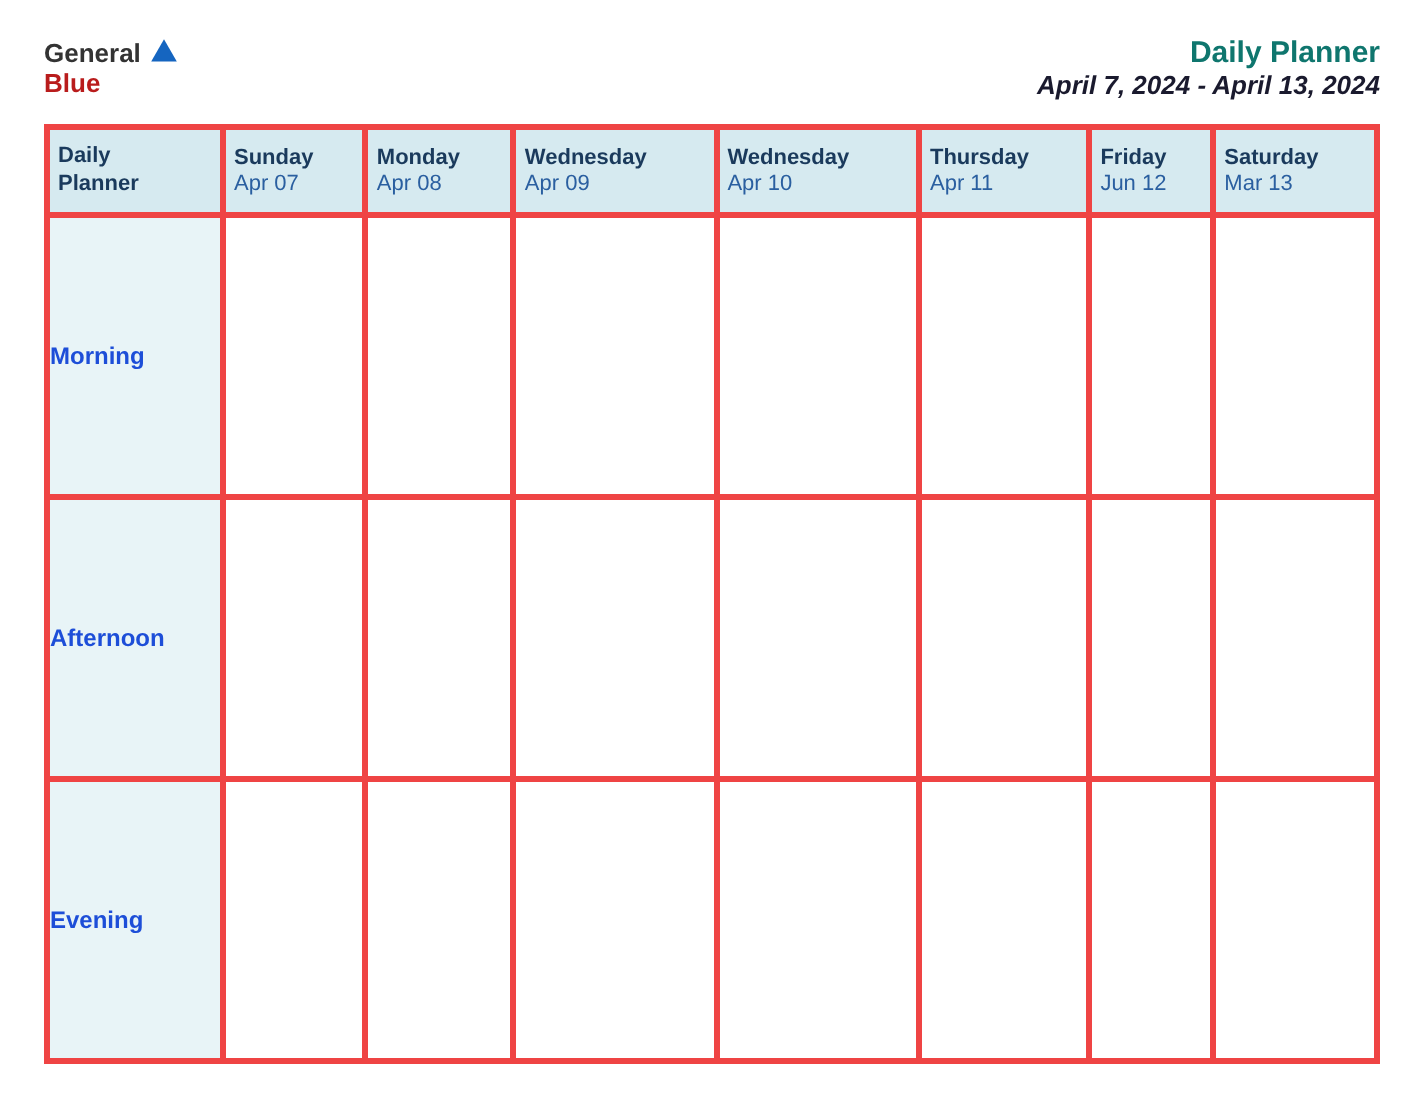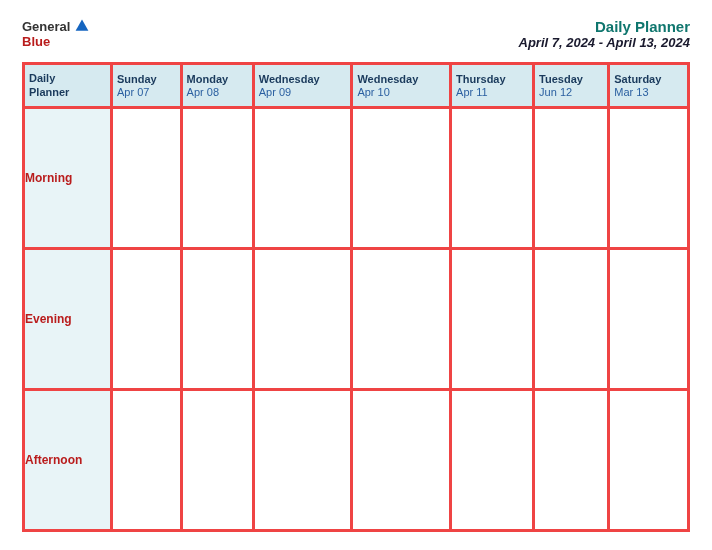--- a/index.html
+++ b/index.html
@@ -107,21 +107,21 @@
       font-size: 11px;
       color: #2a5fa0;
       font-weight: normal;
     }
 
     .row-label-cell {
       background-color: #e8f4f7;
       width: 88px;
       font-size: 12px;
       font-weight: bold;
-      color: #b91c1c;
+      color: #1d4ed8;
       height: 110px;
     }
 
     .data-cell {
       background-color: #fff;
       height: 110px;
       width: calc((100% - 80px) / 7);
     }
   </style>
 </head>
@@ -164,52 +164,52 @@
       </th>
       <th>
         <div class="header-cell-day">Wednesday</div>
         <div class="header-cell-date">Apr 10</div>
       </th>
       <th>
         <div class="header-cell-day">Thursday</div>
         <div class="header-cell-date">Apr 11</div>
       </th>
       <th>
-        <div class="header-cell-day">Tuesday</div>
+        <div class="header-cell-day">Friday</div>
         <div class="header-cell-date">Jun 12</div>
       </th>
       <th>
         <div class="header-cell-day">Saturday</div>
         <div class="header-cell-date">Mar 13</div>
       </th>
     </tr>
   </thead>
   <tbody>
     <tr>
       <td class="row-label-cell">Morning</td>
       <td class="data-cell"></td>
       <td class="data-cell"></td>
       <td class="data-cell"></td>
       <td class="data-cell"></td>
       <td class="data-cell"></td>
       <td class="data-cell"></td>
       <td class="data-cell"></td>
     </tr>
     <tr>
+      <td class="row-label-cell">Afternoon</td>
+      <td class="data-cell"></td>
+      <td class="data-cell"></td>
+      <td class="data-cell"></td>
+      <td class="data-cell"></td>
+      <td class="data-cell"></td>
+      <td class="data-cell"></td>
+      <td class="data-cell"></td>
+    </tr>
+    <tr>
       <td class="row-label-cell">Evening</td>
-      <td class="data-cell"></td>
-      <td class="data-cell"></td>
-      <td class="data-cell"></td>
-      <td class="data-cell"></td>
-      <td class="data-cell"></td>
-      <td class="data-cell"></td>
-      <td class="data-cell"></td>
-    </tr>
-    <tr>
-      <td class="row-label-cell">Afternoon</td>
       <td class="data-cell"></td>
       <td class="data-cell"></td>
       <td class="data-cell"></td>
       <td class="data-cell"></td>
       <td class="data-cell"></td>
       <td class="data-cell"></td>
       <td class="data-cell"></td>
     </tr>
   </tbody>
 </table>

